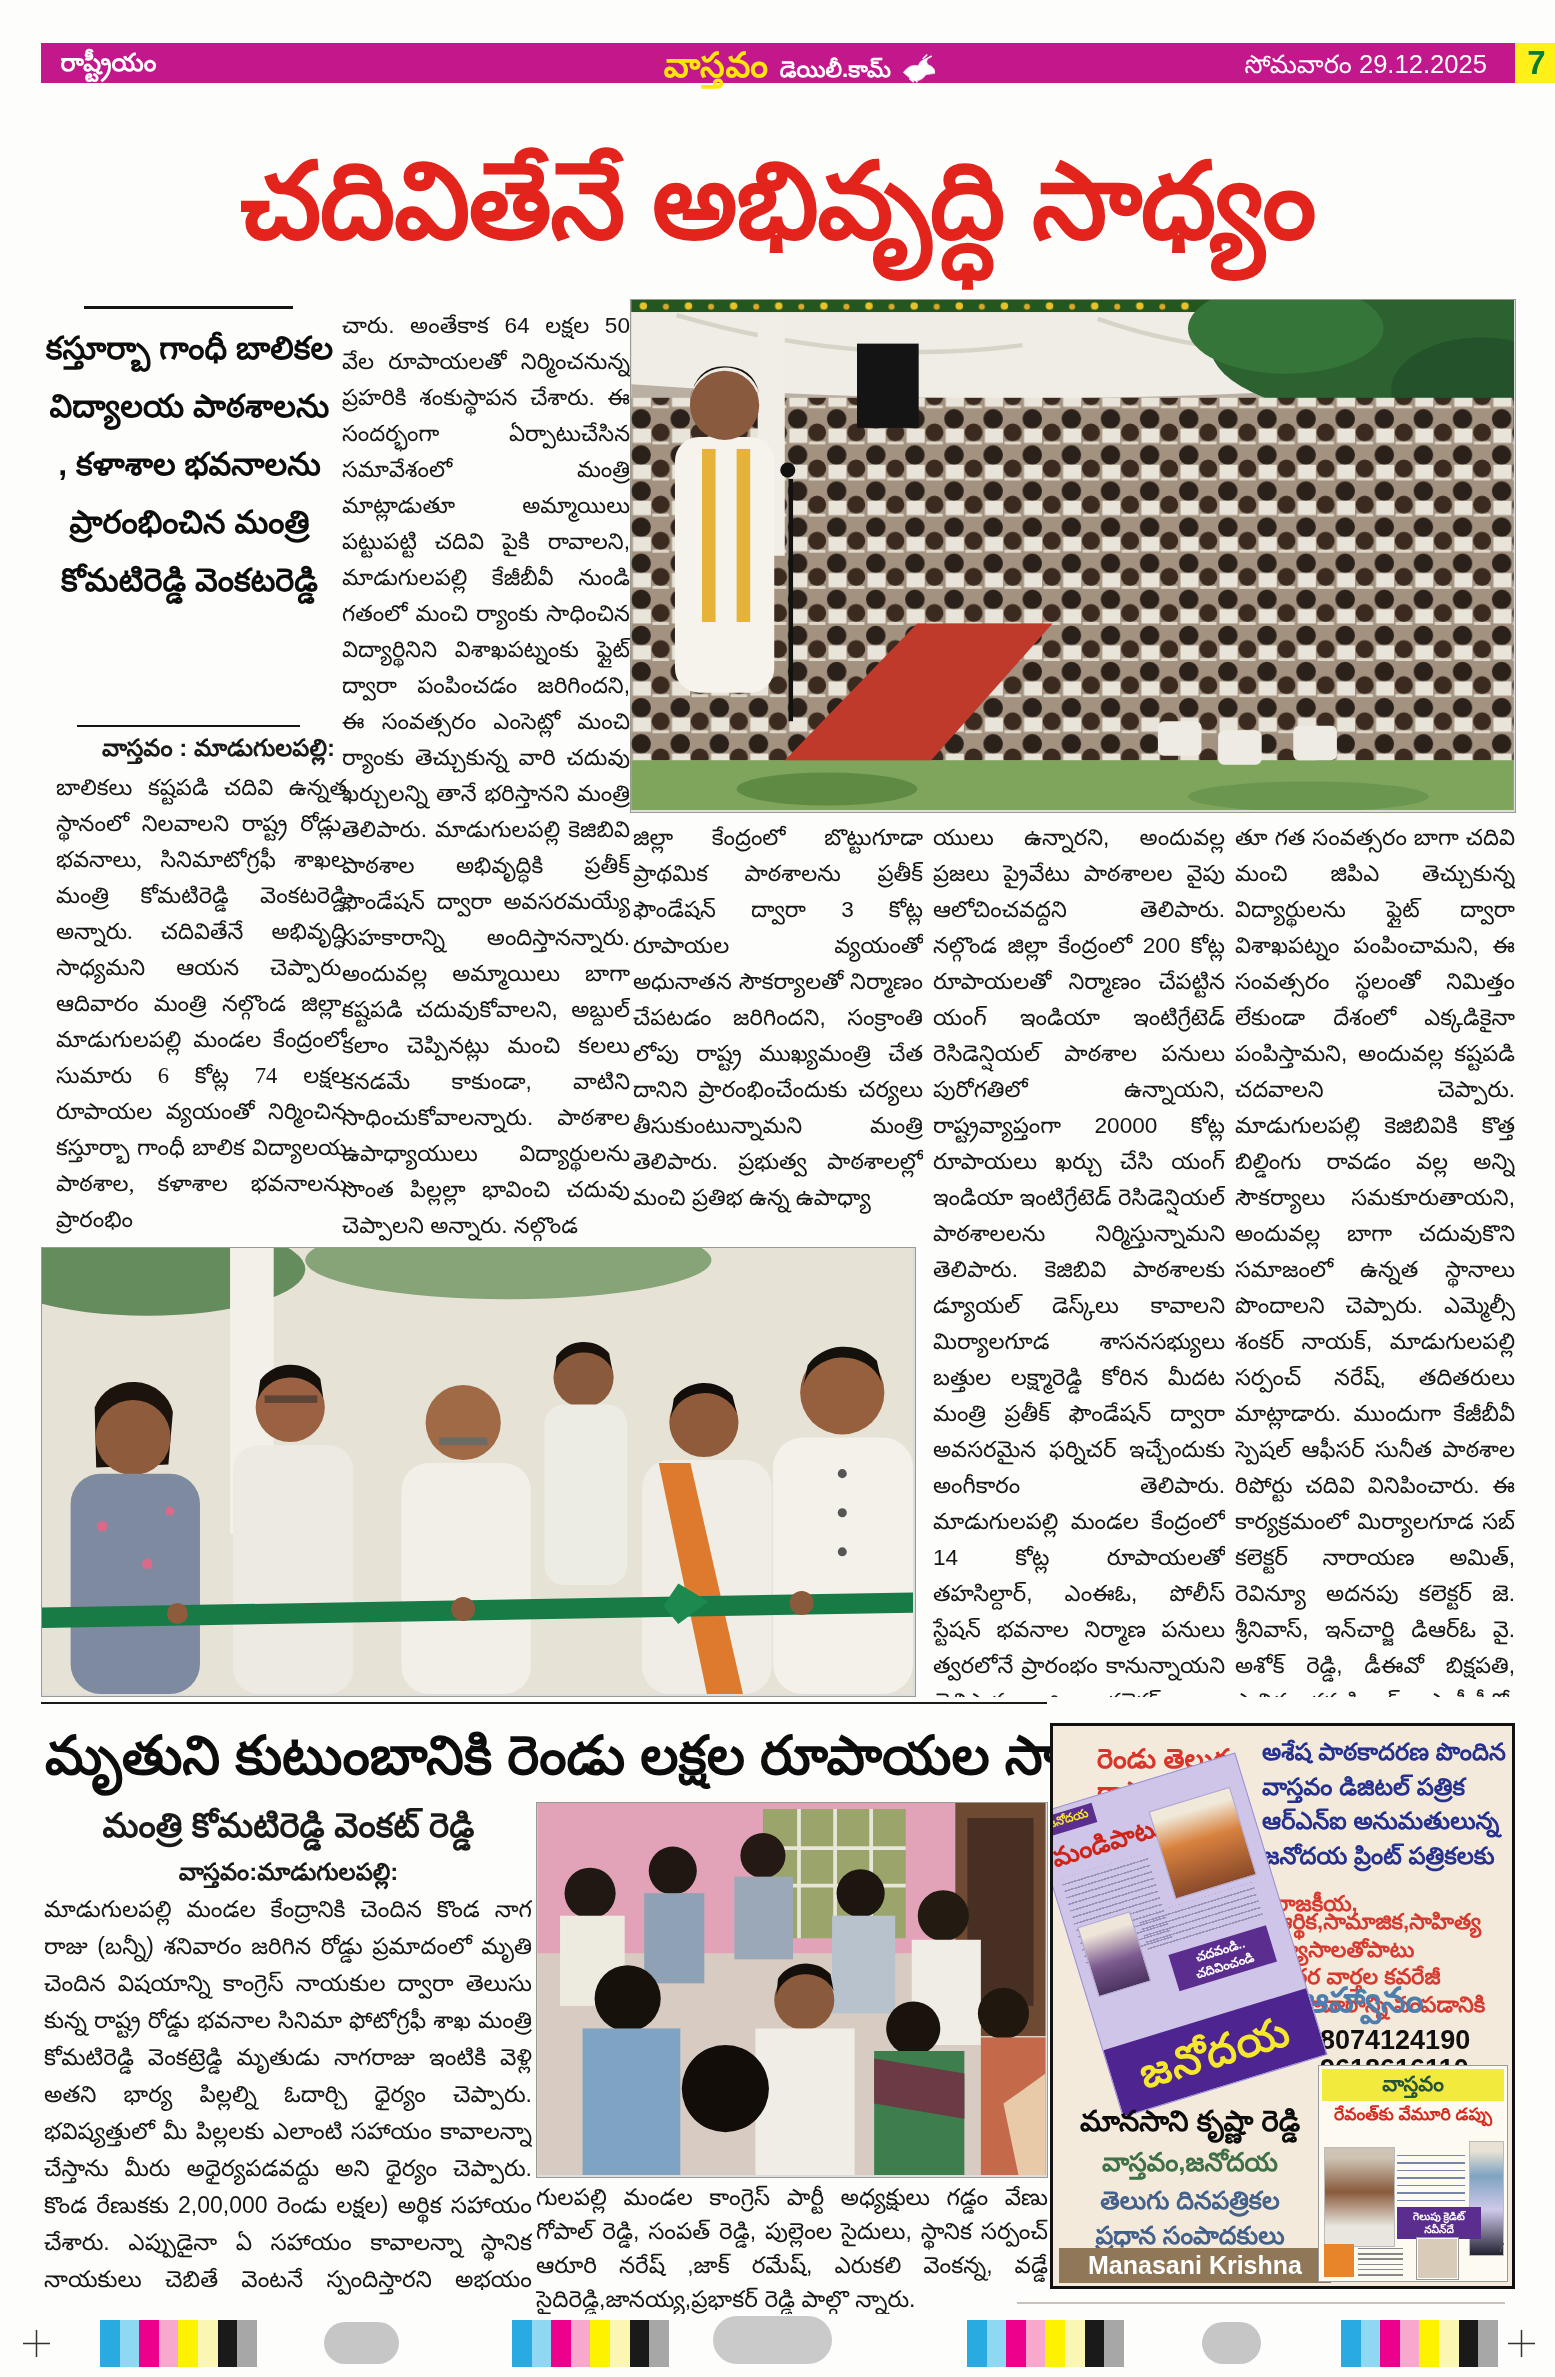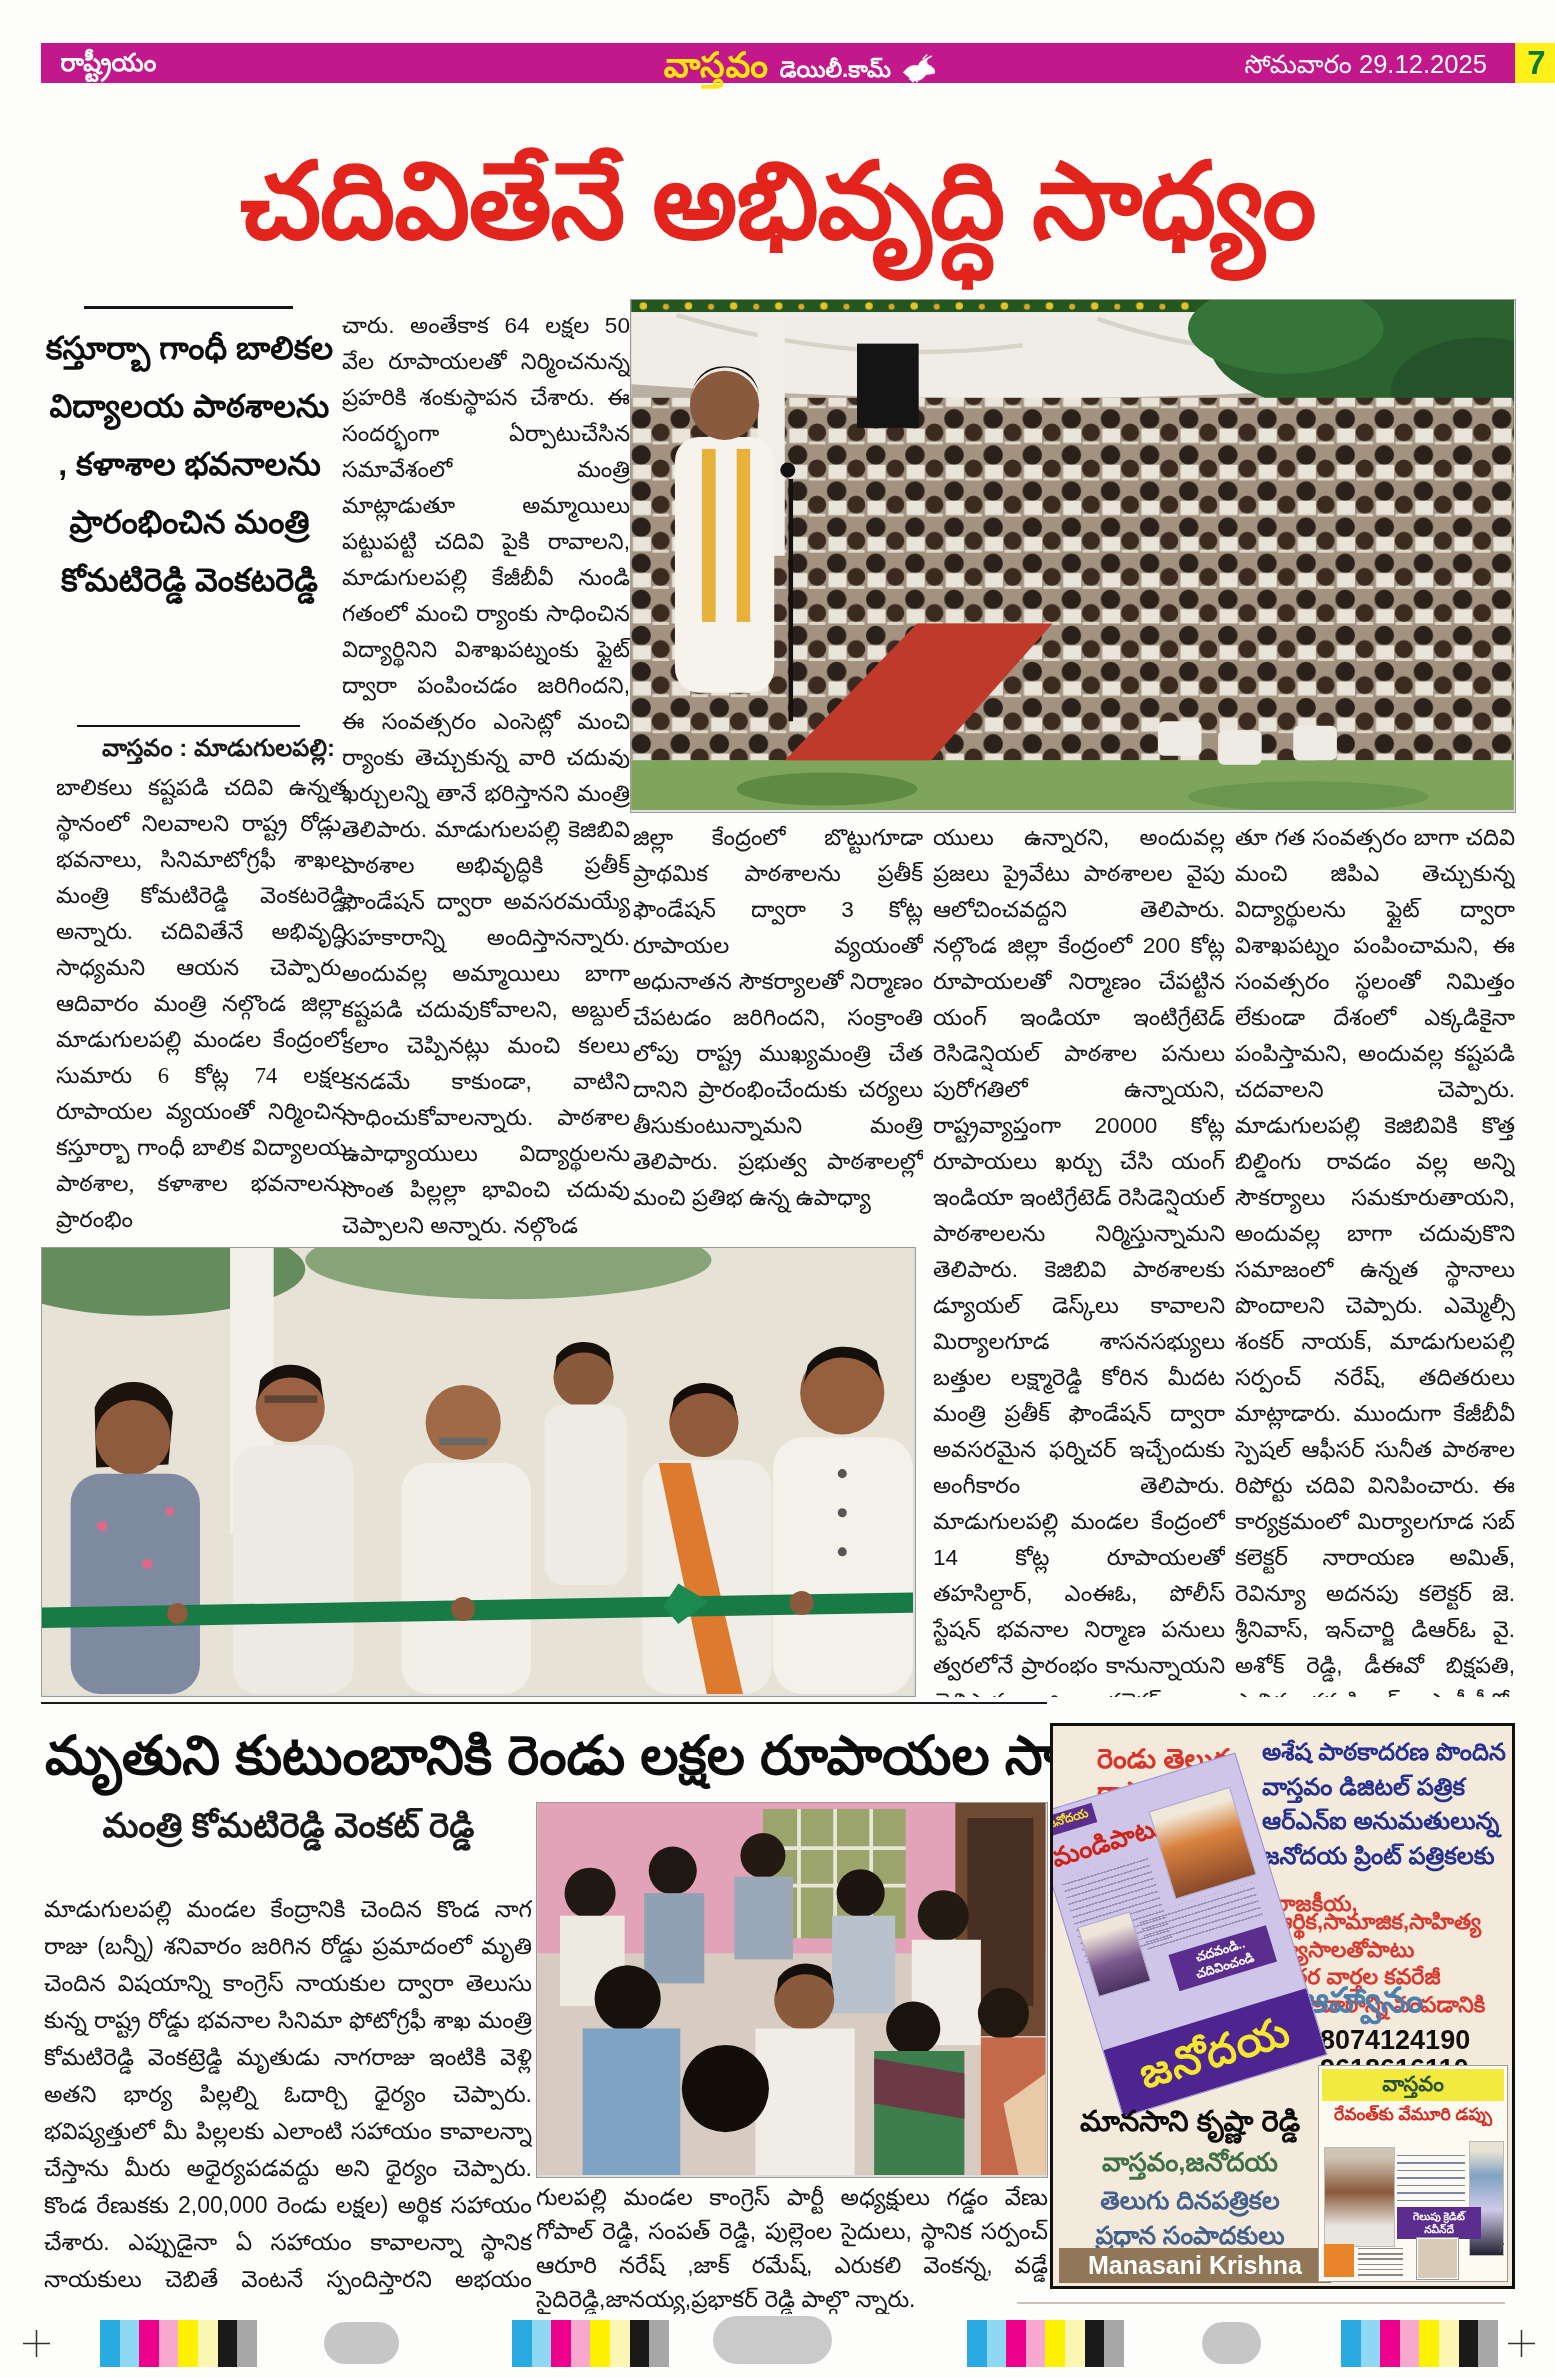--- a/index.html
+++ b/index.html
@@ -230,20 +230,21 @@
       <polygon points="846,446 886,470 846,500 826,476" fill="#1C8A4F"></polygon>
       <circle cx="560" cy="480" r="16" fill="#8A5A3C"></circle>
       <circle cx="1010" cy="472" r="16" fill="#8A5A3C"></circle>
       <circle cx="180" cy="486" r="14" fill="#8F5B3D"></circle>
     </svg>
   </div>
 
   <div class="abs" id="sep2"></div>
   <div class="abs" id="hl2">మృతుని కుటుంబానికి రెండు లక్షల రూపాయల సాయం</div>
   <div class="abs" id="subhead2">మంత్రి కోమటిరెడ్డి వెంకట్ రెడ్డి</div>
+  <div class="abs" id="dateline2">వాస్తవం:మాడుగులపల్లి:</div>
   <div class="abs bodycol" id="body2a">మాడుగులపల్లి మండల కేంద్రానికి చెందిన కొండ నాగ రాజు (బన్నీ) శనివారం జరిగిన రోడ్డు ప్రమాదంలో మృతి చెందిన విషయాన్ని కాంగ్రెస్ నాయకుల ద్వారా తెలుసు కున్న రాష్ట్ర రోడ్డు భవనాల సినిమా ఫోటోగ్రఫీ శాఖ మంత్రి కోమటిరెడ్డి వెంకట్రెడ్డి మృతుడు నాగరాజు ఇంటికి వెళ్లి అతని భార్య పిల్లల్ని ఓదార్చి ధైర్యం చెప్పారు. భవిష్యత్తులో మీ పిల్లలకు ఎలాంటి సహాయం కావాలన్నా చేస్తాను మీరు అధైర్యపడవద్దు అని ధైర్యం చెప్పారు. కొండ రేణుకకు 2,00,000 రెండు లక్షల) అర్థిక సహాయం చేశారు. ఎప్పుడైనా ఏ సహాయం కావాలన్నా స్థానిక నాయకులు చెబితే వెంటనే స్పందిస్తారని అభయం ఇచ్చారు. వారి వెంట పాశం రామ్‌రెడ్డి, మాడు</div>
   <div class="abs bodycol" id="body2b">గులపల్లి మండల కాంగ్రెస్ పార్టీ అధ్యక్షులు గడ్డం వేణు గోపాల్ రెడ్డి, సంపత్ రెడ్డి, పుల్లెంల సైదులు, స్థానిక సర్పంచ్ ఆరూరి నరేష్ ,జాక్ రమేష్, ఎరుకలి వెంకన్న, వడ్డే సైదిరెడ్డి,జానయ్య,ప్రభాకర్ రెడ్డి పాల్గొ న్నారు.</div>
 
   <div class="abs photo" id="photo3">
     <svg width="509" height="372" viewBox="0 0 676 495">
       <rect width="676" height="495" fill="#D8CBC2"></rect>
       <rect width="676" height="200" fill="#E2A3B8"></rect>
       <rect x="300" y="8" width="190" height="172" fill="#9AA46B"></rect>
       <g stroke="#E8E6D8" stroke-width="5">
         <line x1="300" y1="60" x2="490" y2="60"></line>

